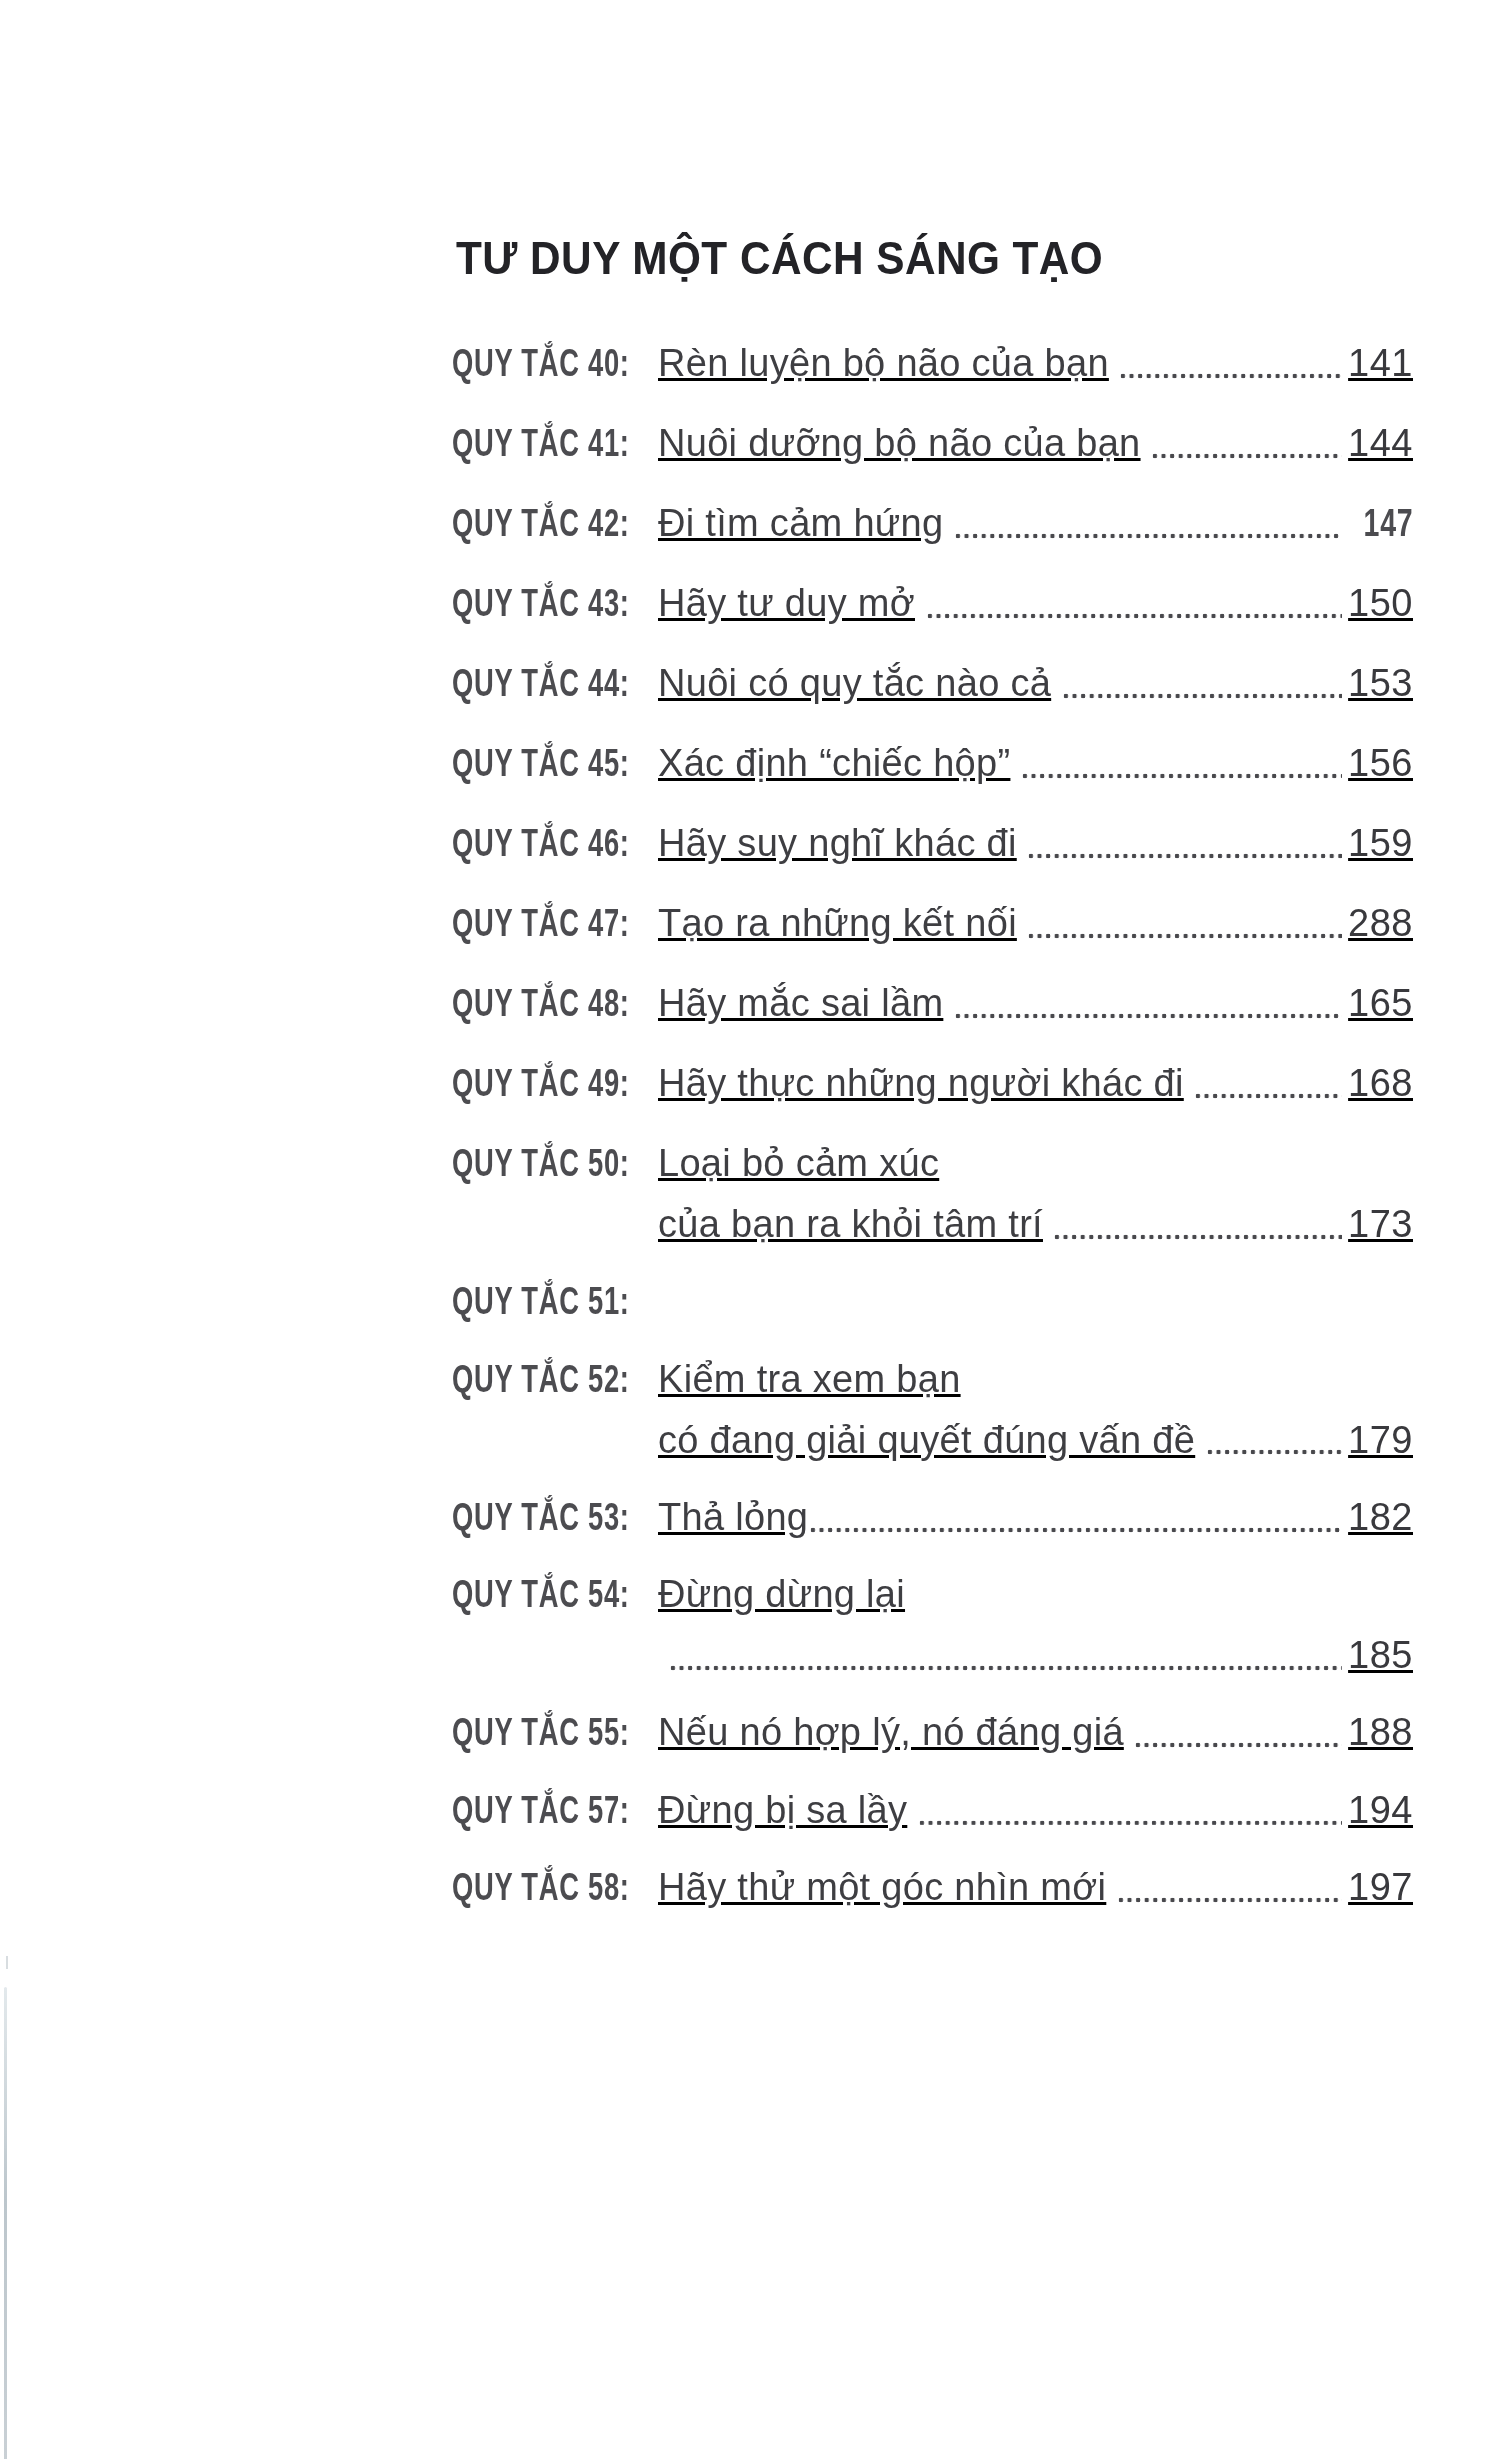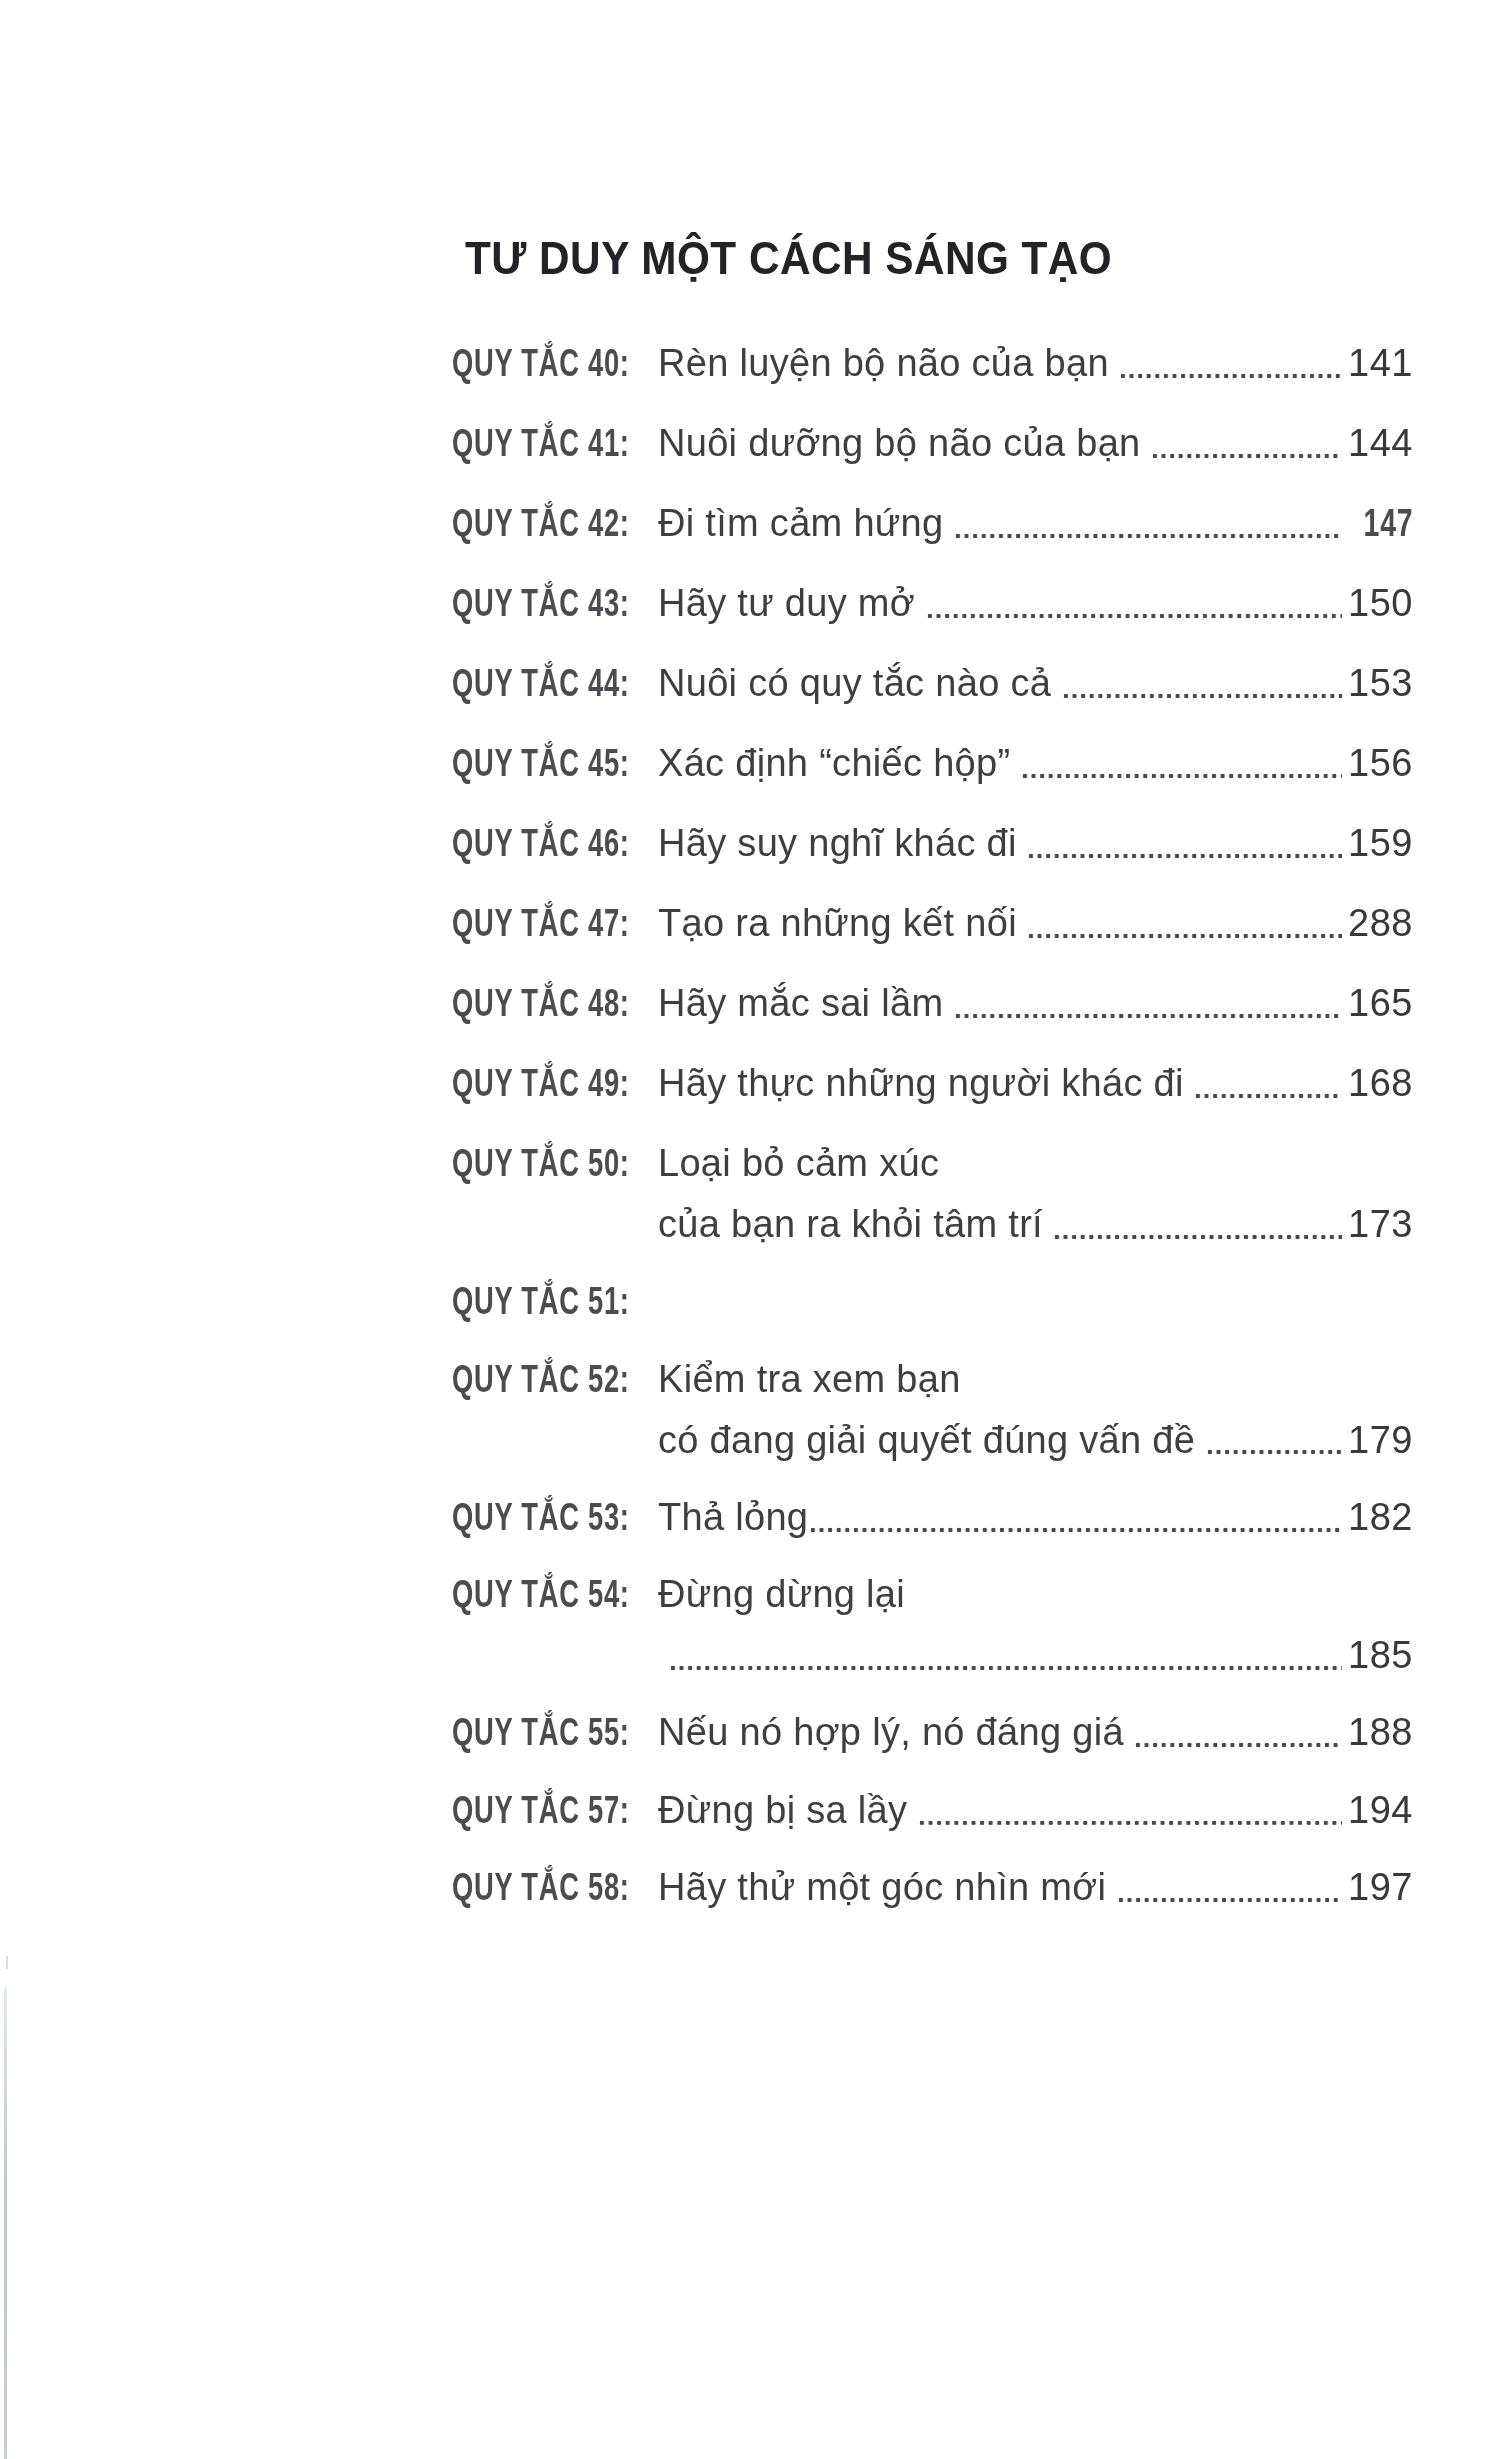--- a/index.html
+++ b/index.html
@@ -7,33 +7,33 @@
     position:relative;
     width:1501px;height:2459px;
     background:#ffffff;
     overflow:hidden;
     font-family:"Liberation Sans","DejaVu Sans",sans-serif;
   }
   .content{
     position:absolute;left:452px;top:231px;width:961px;
   }
   .section h2{
-    margin:0 0 48px 13px;
+    margin:0 0 48px 4px;
     font-size:46px;line-height:54px;font-weight:700;
     color:#232327;
     white-space:nowrap;
   }
   .section h2 .hdr{
     display:inline-block;
     transform:scaleX(0.92);transform-origin:0 50%;
     letter-spacing:0.5px;
   }
   .sec-1 h2{margin:10.6px 0 57px 0;}
   .entry{
-    display:flex;align-items:flex-start;
+    display:flex;align-items:flex-start;text-decoration:underline;
   }
   .sec-0 .entry{margin-bottom:19px;}
   .sec-1 .entry{margin-bottom:16.3px;}
   .entry-label{
     width:206px;flex:0 0 206px;
     font-size:38px;line-height:61px;
     white-space:nowrap;
   }
   .cond{
     display:inline-block;

